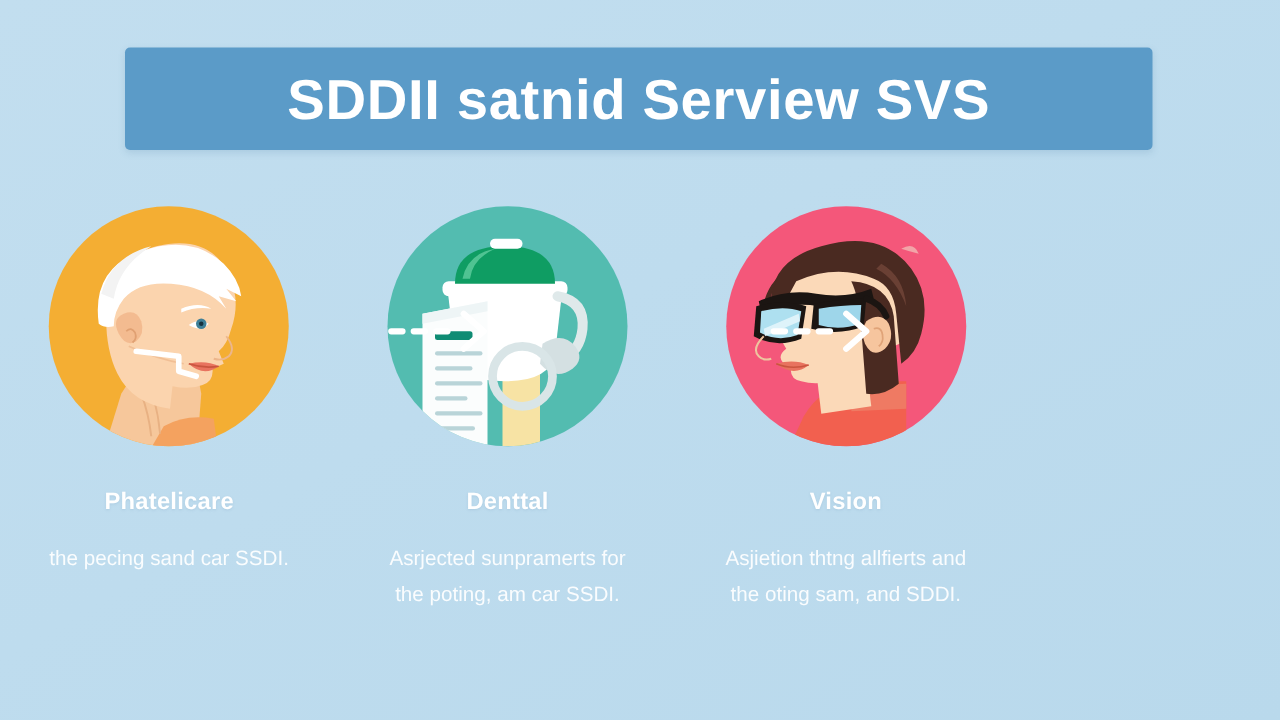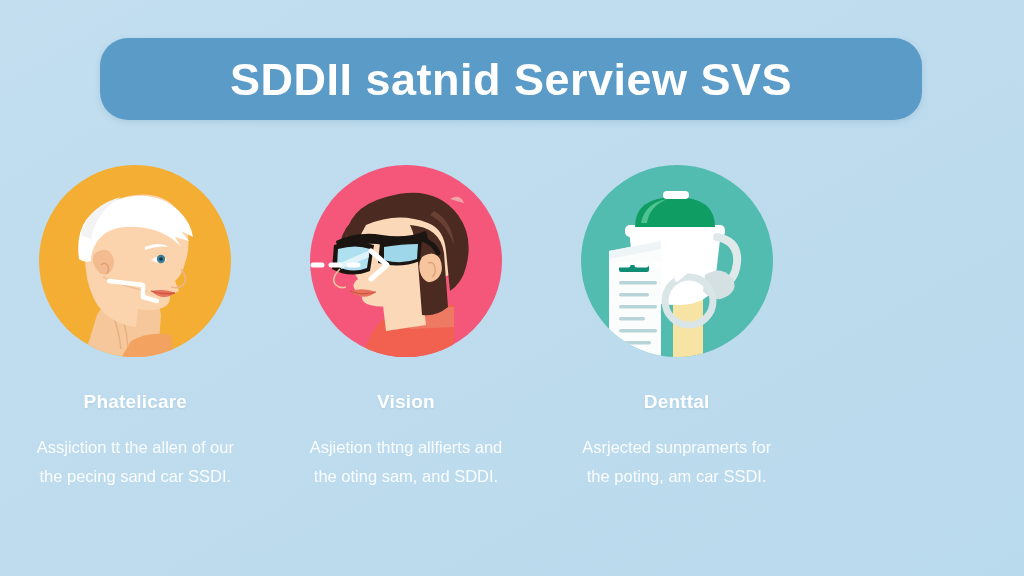--- a/index.html
+++ b/index.html
@@ -23,21 +23,21 @@
   }
 
   
   #title-banner {
     position: absolute;
     left: 100px;
     top: 38px;
     width: 822px;
     height: 82px;
     background: #5b9bc8;
-    border-radius: 28px;
+    border-radius: 4px;
     display: flex;
     align-items: center;
     justify-content: center;
     box-shadow: 0 2px 6px rgba(70,120,160,0.18);
   }
   #title-text {
     color: #ffffff;
     font-size: 45px;
     font-weight: bold;
     letter-spacing: 0.5px;
@@ -171,22 +171,62 @@
           <path d="M142 104 q8 10 2 16 q-5 4 -12 2" stroke="#ecb68c" stroke-width="1.5" fill="none"></path>
 
           <path d="M112 126 q14 -3 24 2 q-12 9 -24 -2 z" fill="#e8735f"></path>
           <path d="M112 126 q12 4 24 2" stroke="#c9553f" stroke-width="1.3" fill="none"></path>
 
           <path d="M70 116 L104 120 L104 132 L118 136" stroke="#ffffff" stroke-width="4.5" fill="none" stroke-linecap="round" stroke-linejoin="round"></path>
         </svg>
       </div>
       <div class="col-heading">Phatelicare</div>
       <div class="col-body">
-        <span class="line">Assjiction tt the allen of our</span>
         <span class="line">the pecing sand car SSDI.</span>
+      </div>
+    </div>
+
+    <div class="column">
+      <div class="circle bg-teal">
+        <svg viewBox="0 0 192 192" width="192" height="192" aria-hidden="true">
+
+          <path d="M92 68 l30 0 l0 124 l-30 0 z" fill="#f7e3a4"></path>
+
+          <path d="M48 66 l92 0 l-6 52 q-4 22 -40 22 q-36 0 -40 -22 z" fill="#ffffff"></path>
+
+          <rect x="44" y="60" width="100" height="12" rx="5" fill="#ffffff"></rect>
+
+          <path d="M54 62 q0 -30 40 -30 q40 0 40 30 z" fill="#0f9d63"></path>
+          <path d="M60 58 q4 -20 26 -24 q-18 8 -20 24 z" fill="#4fc392"></path>
+
+          <rect x="82" y="26" width="26" height="8" rx="4" fill="#ffffff"></rect>
+
+          <path d="M136 72 q22 4 20 26 q-2 18 -16 24" stroke="#dfe9ea" stroke-width="8" fill="none" stroke-linecap="round"></path>
+
+          <path d="M124 110 q16 -10 26 2 q8 10 -2 18 q-14 10 -26 -4 z" fill="#d4e0e2"></path>
+
+          <circle cx="108" cy="136" r="24" fill="none" stroke="#d9e5e7" stroke-width="7"></circle>
+
+          <path d="M28 86 l52 -10 l0 116 l-52 8 z" fill="#fbfdfd"></path>
+          <path d="M28 86 l52 -10 l0 8 l-52 10 z" fill="#eef5f6"></path>
+          <rect x="38" y="100" width="30" height="7" rx="2" fill="#0f8c74"></rect>
+          <g fill="#b9d4d8">
+            <rect x="38" y="116" width="38" height="3.4" rx="1.7"></rect>
+            <rect x="38" y="128" width="30" height="3.4" rx="1.7"></rect>
+            <rect x="38" y="140" width="38" height="3.4" rx="1.7"></rect>
+            <rect x="38" y="152" width="26" height="3.4" rx="1.7"></rect>
+            <rect x="38" y="164" width="38" height="3.4" rx="1.7"></rect>
+            <rect x="38" y="176" width="32" height="3.4" rx="1.7"></rect>
+          </g>
+        </svg>
+      </div>
+      <div class="col-heading">Denttal</div>
+      <div class="col-body">
+        <span class="line">Asrjected sunpramerts for</span>
+        <span class="line">the poting, am car SSDI.</span>
       </div>
     </div>
 
     <div class="column">
       <div class="circle bg-pink">
         <svg viewBox="0 0 192 192" width="192" height="192" aria-hidden="true">
 
           <path d="M62 168 q14 -24 42 -28 l40 0 l0 58 l-96 0 z" fill="#f2604f"></path>
           <path d="M104 144 l40 -2 l0 20 l-44 2 z" fill="#ef7a63"></path>
 
@@ -240,61 +280,20 @@
           <path d="M40 126 q12 5 26 1" stroke="#c9553f" stroke-width="1.3" fill="none"></path>
         </svg>
       </div>
       <div class="col-heading">Vision</div>
       <div class="col-body">
         <span class="line">Asjietion thtng allfierts and</span>
         <span class="line">the oting sam, and SDDI.</span>
       </div>
     </div>
 
-    <div class="column">
-      <div class="circle bg-teal">
-        <svg viewBox="0 0 192 192" width="192" height="192" aria-hidden="true">
-
-          <path d="M92 68 l30 0 l0 124 l-30 0 z" fill="#f7e3a4"></path>
-
-          <path d="M48 66 l92 0 l-6 52 q-4 22 -40 22 q-36 0 -40 -22 z" fill="#ffffff"></path>
-
-          <rect x="44" y="60" width="100" height="12" rx="5" fill="#ffffff"></rect>
-
-          <path d="M54 62 q0 -30 40 -30 q40 0 40 30 z" fill="#0f9d63"></path>
-          <path d="M60 58 q4 -20 26 -24 q-18 8 -20 24 z" fill="#4fc392"></path>
-
-          <rect x="82" y="26" width="26" height="8" rx="4" fill="#ffffff"></rect>
-
-          <path d="M136 72 q22 4 20 26 q-2 18 -16 24" stroke="#dfe9ea" stroke-width="8" fill="none" stroke-linecap="round"></path>
-
-          <path d="M124 110 q16 -10 26 2 q8 10 -2 18 q-14 10 -26 -4 z" fill="#d4e0e2"></path>
-
-          <circle cx="108" cy="136" r="24" fill="none" stroke="#d9e5e7" stroke-width="7"></circle>
-
-          <path d="M28 86 l52 -10 l0 116 l-52 8 z" fill="#fbfdfd"></path>
-          <path d="M28 86 l52 -10 l0 8 l-52 10 z" fill="#eef5f6"></path>
-          <rect x="38" y="100" width="30" height="7" rx="2" fill="#0f8c74"></rect>
-          <g fill="#b9d4d8">
-            <rect x="38" y="116" width="38" height="3.4" rx="1.7"></rect>
-            <rect x="38" y="128" width="30" height="3.4" rx="1.7"></rect>
-            <rect x="38" y="140" width="38" height="3.4" rx="1.7"></rect>
-            <rect x="38" y="152" width="26" height="3.4" rx="1.7"></rect>
-            <rect x="38" y="164" width="38" height="3.4" rx="1.7"></rect>
-            <rect x="38" y="176" width="32" height="3.4" rx="1.7"></rect>
-          </g>
-        </svg>
-      </div>
-      <div class="col-heading">Denttal</div>
-      <div class="col-body">
-        <span class="line">Asrjected sunpramerts for</span>
-        <span class="line">the poting, am car SSDI.</span>
-      </div>
-    </div>
-
     <div class="arrow" id="arrow-1">
       <svg viewBox="0 0 92 36" width="92" height="36" aria-hidden="true">
         <line x1="4" y1="18" x2="58" y2="18" stroke="#ffffff" stroke-width="5" stroke-linecap="round" stroke-dasharray="9 9"></line>
         <polyline points="62,4 78,18 62,32" fill="none" stroke="#ffffff" stroke-width="5" stroke-linecap="round" stroke-linejoin="round"></polyline>
       </svg>
     </div>
     <div class="arrow" id="arrow-2">
       <svg viewBox="0 0 92 36" width="92" height="36" aria-hidden="true">
         <line x1="4" y1="18" x2="58" y2="18" stroke="#ffffff" stroke-width="5" stroke-linecap="round" stroke-dasharray="9 9"></line>
         <polyline points="62,4 78,18 62,32" fill="none" stroke="#ffffff" stroke-width="5" stroke-linecap="round" stroke-linejoin="round"></polyline>

